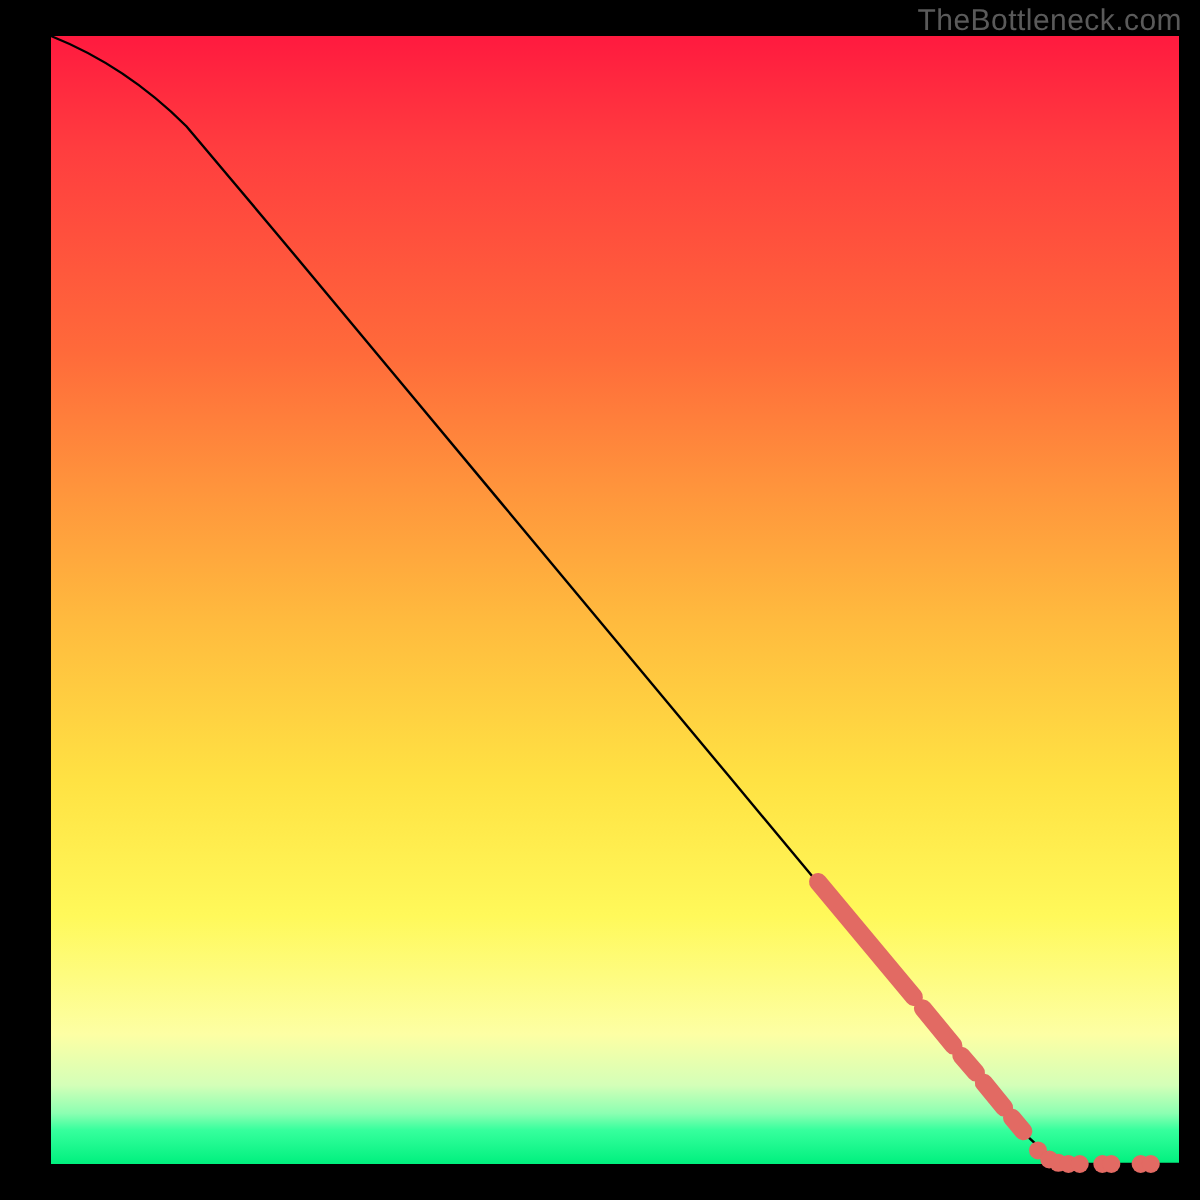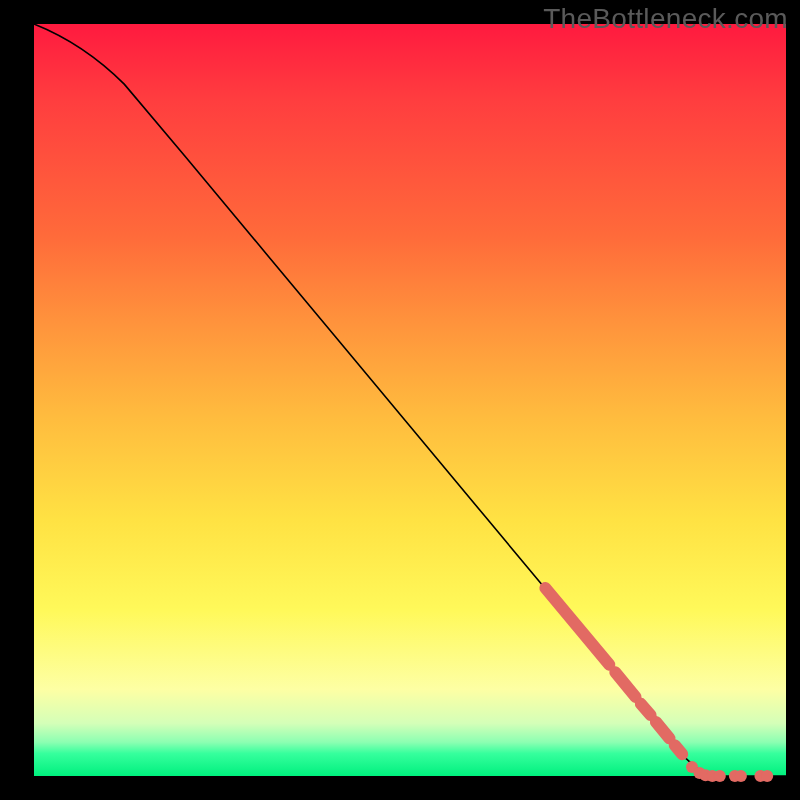--- a/index.html
+++ b/index.html
@@ -36,21 +36,21 @@
       #d4ffb8 93%,
       #8cffb2 95.5%,
       #36ff9d 97%,
       #00f07e 100%);
   }
   .watermark {
     position: absolute;
     top: 3px;
     right: 12px;
     color: #5a5a5a;
-    font-size: 28px;
+    font-size: 20px;
     letter-spacing: 0.3px;
     user-select: none;
   }
   svg.curve {
     position: absolute;
     left: 0;
     top: 0;
     width: 752px;
     height: 752px;
     overflow: visible;

